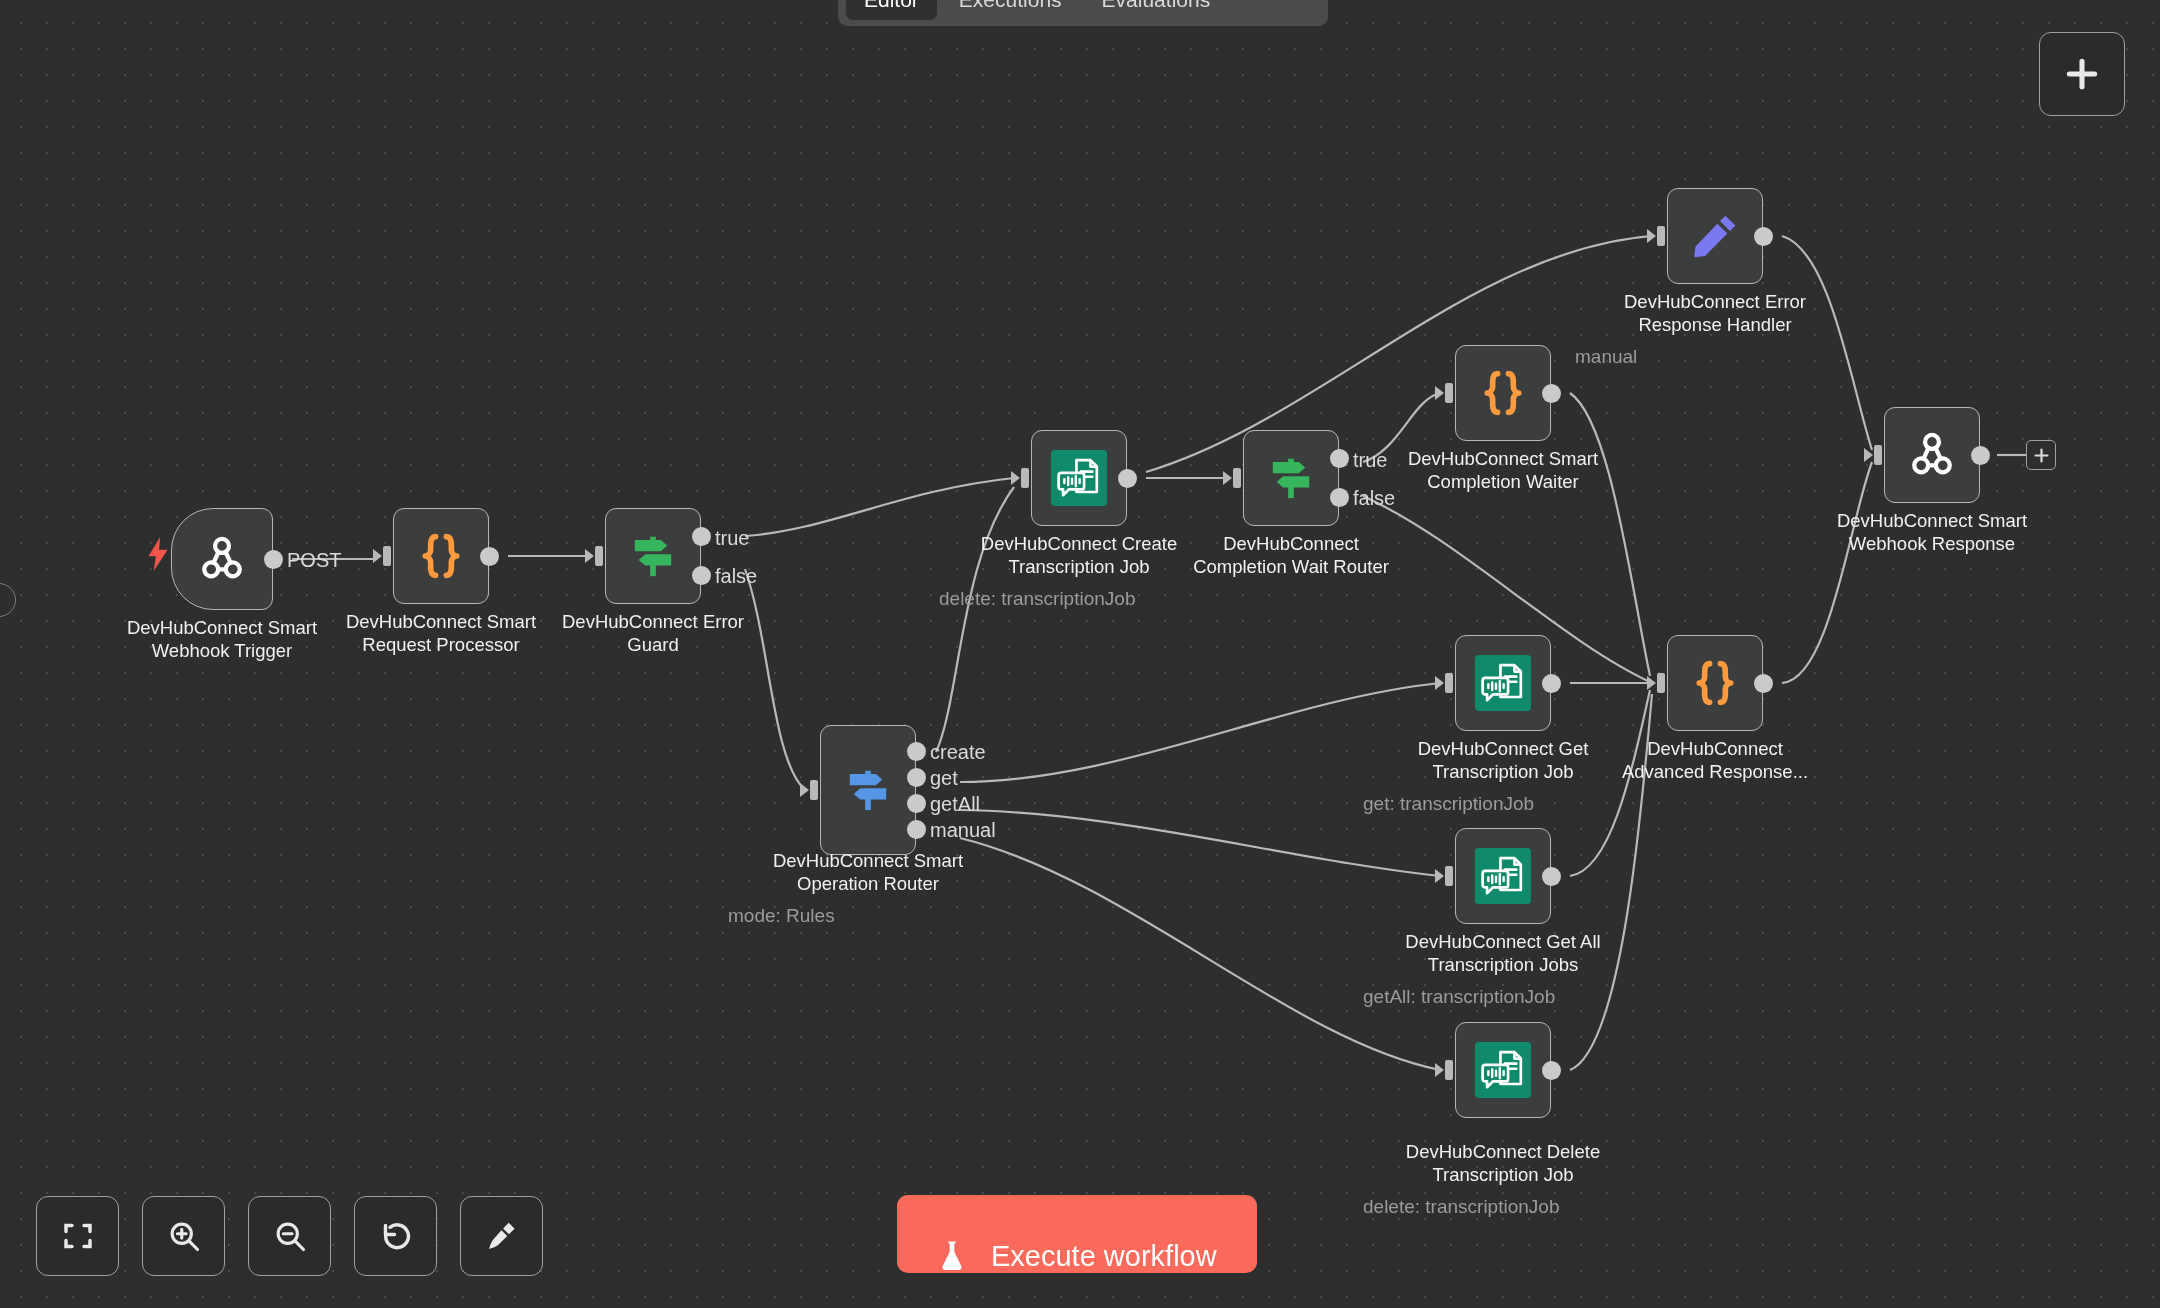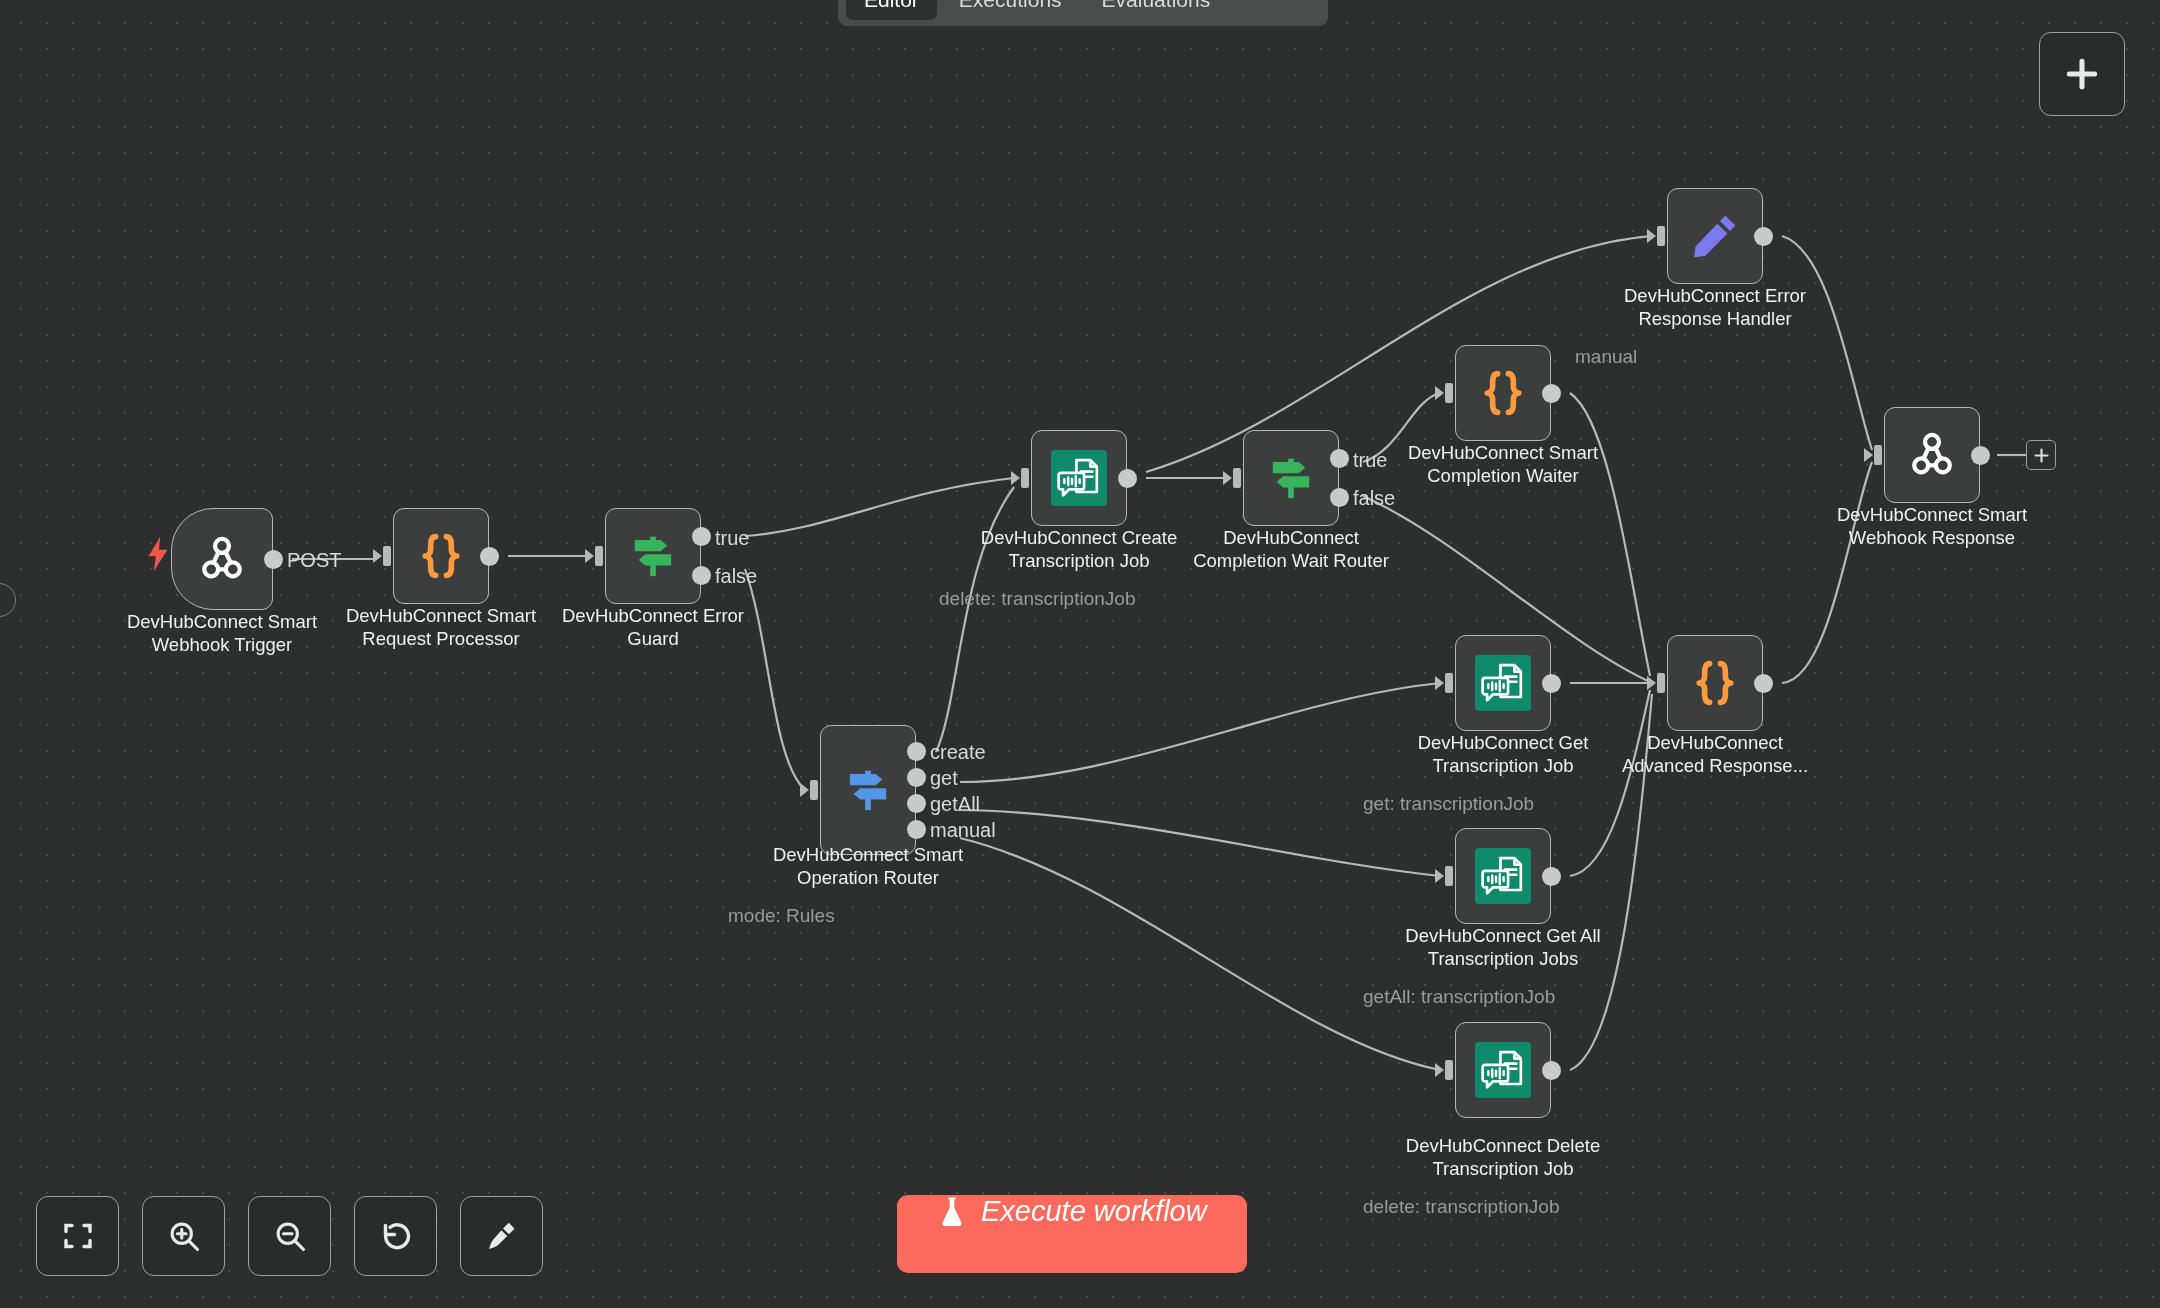--- a/index.html
+++ b/index.html
@@ -118,21 +118,21 @@
   .node-box.trigger {
     border-radius: 42px 11px 11px 42px;
   }
   .node-icon { display: flex; align-items: center; justify-content: center; }
 
   .node-label {
     position: absolute;
     top: 100%;
     left: 50%;
     transform: translateX(-50%);
-    margin-top: 1px;
+    margin-top: 7px;
     width: 260px;
     text-align: center;
     font-size: 18.5px;
     line-height: 1.22;
     color: #f0f1f1;
     white-space: pre-line;
     pointer-events: none;
   }
   .node-sub {
     position: absolute;
@@ -219,25 +219,24 @@
   #execute-btn {
     position: absolute;
     left: 897px;
     bottom: 35px;
     height: 78px;
     padding: 0 40px;
     background: #fb6a5a;
     border: none;
     border-radius: 11px;
     display: flex;
-    align-items: flex-start;
-    gap: 14px;
+    align-items: flex-end;
+    gap: 24px;
     cursor: pointer;
     z-index: 40;
-    font-style: italic;
   }
   #execute-btn .exec-label {
     font-size: 29px;
     color: #ffffff;
     font-family: "Liberation Sans", sans-serif;
     white-space: nowrap;
   }
   #execute-btn svg { width: 30px; height: 34px; }
 </style>
 </head>

